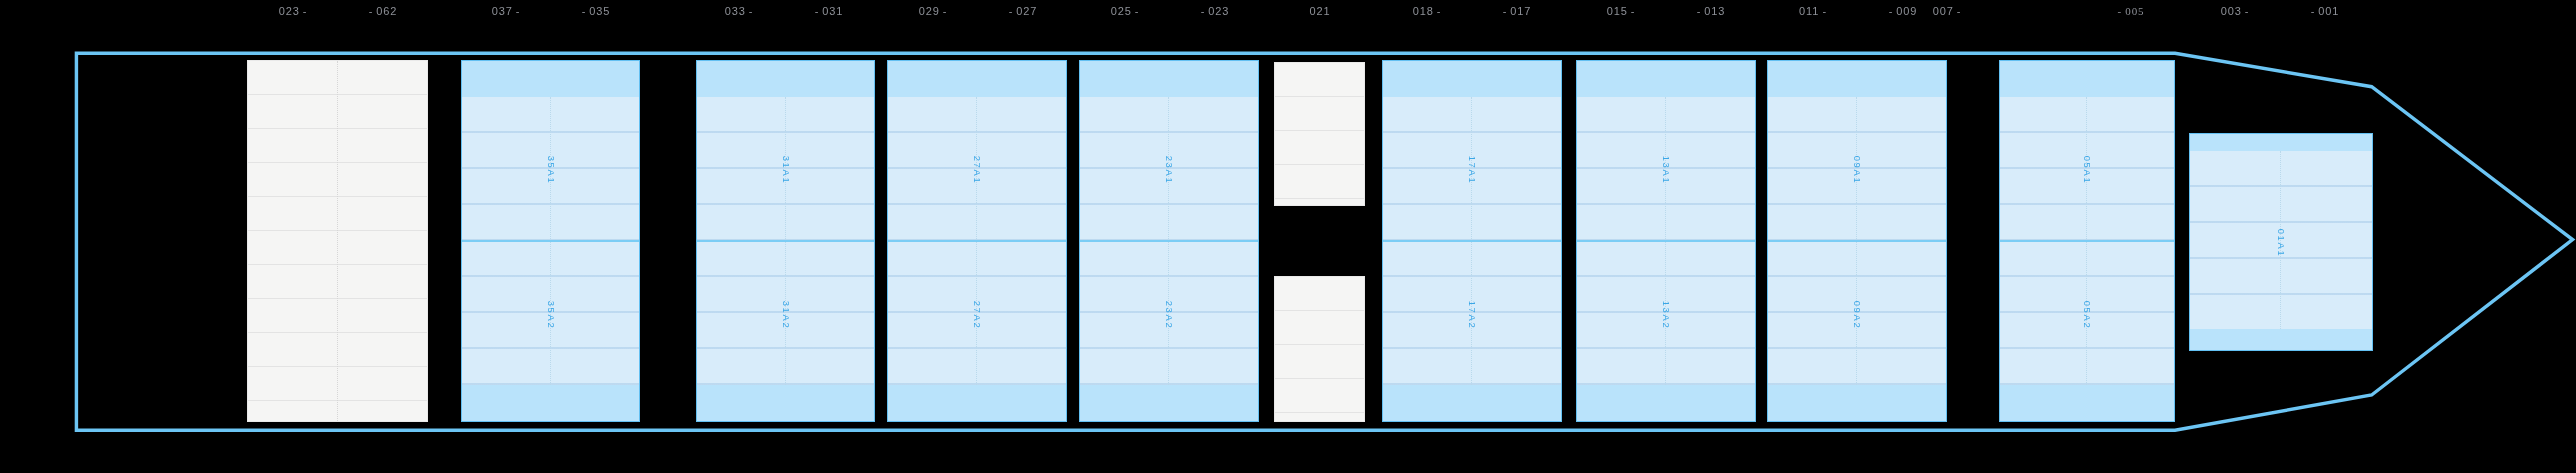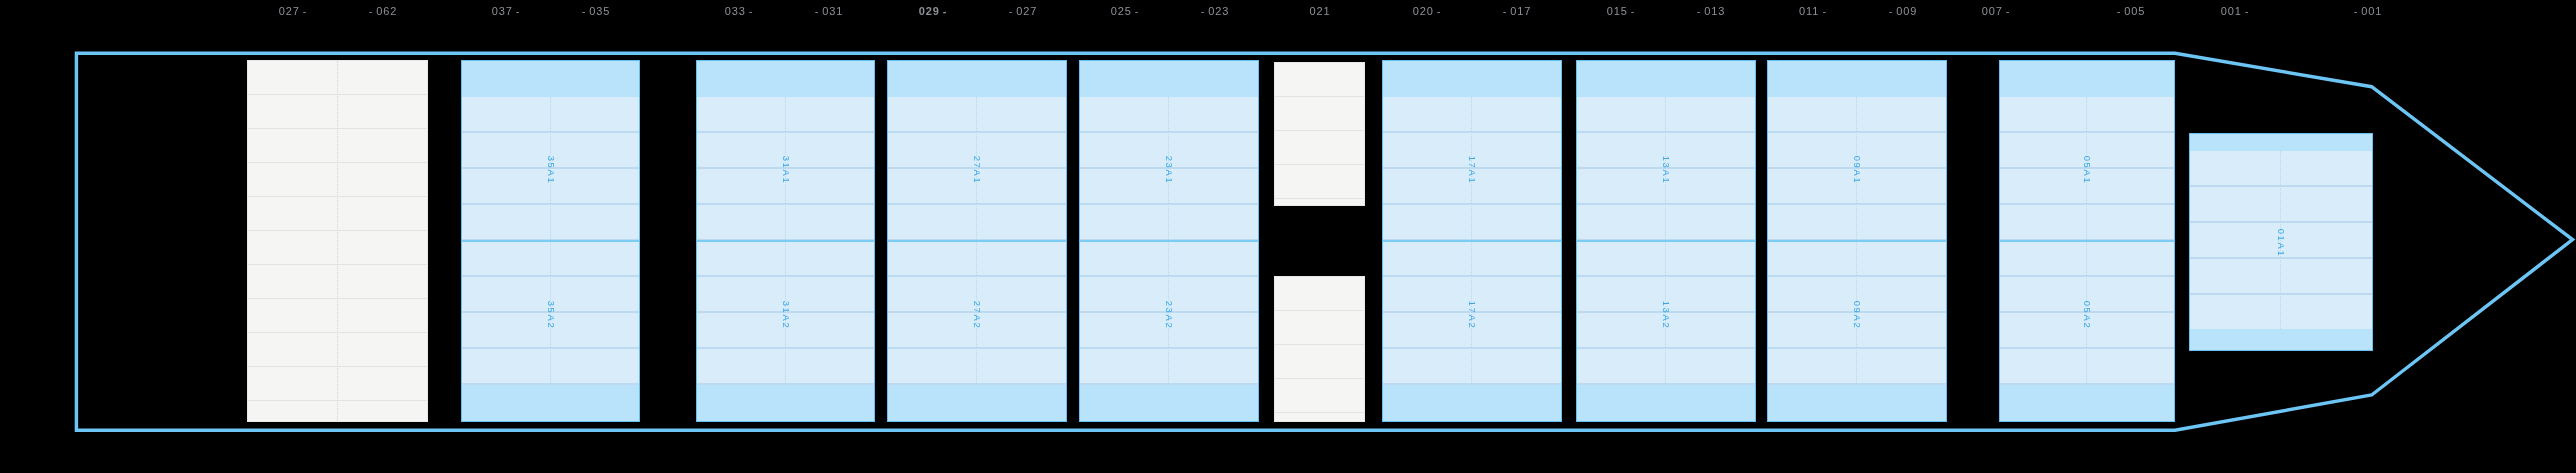--- a/index.html
+++ b/index.html
@@ -28,41 +28,41 @@
 </head>
 <body>
 
 <div id="stage">
 
   <svg id="hull-svg" width="2576" height="474" viewBox="0 0 3000 552">
     <path fill="none" stroke="#6cc5f4" stroke-width="4" stroke-linejoin="miter" d="M89,62 L2533,62 L2762,101 L2996,279 L2762,460 L2533,501 L89,501 Z"></path>
   </svg>
 
   <div id="header">
-      <span class="hlabel" style="left: 293px;">027 -</span>
+      <span class="hlabel" style="left: 293px;">023 -</span>
       <span class="hlabel" style="left: 383px;">- 062</span>
       <span class="hlabel" style="left: 506px;">037 -</span>
       <span class="hlabel" style="left: 596px;">- 035</span>
       <span class="hlabel" style="left: 739px;">033 -</span>
       <span class="hlabel" style="left: 829px;">- 031</span>
-      <span class="hlabel" style="left: 933px; font-weight: bold;">029 -</span>
+      <span class="hlabel" style="left: 933px;">029 -</span>
       <span class="hlabel" style="left: 1023px;">- 027</span>
       <span class="hlabel" style="left: 1125px;">025 -</span>
       <span class="hlabel" style="left: 1215px;">- 023</span>
       <span class="hlabel" style="left: 1320px;">021</span>
-      <span class="hlabel" style="left: 1427px;">020 -</span>
+      <span class="hlabel" style="left: 1427px;">018 -</span>
       <span class="hlabel" style="left: 1517px;">- 017</span>
       <span class="hlabel" style="left: 1621px;">015 -</span>
       <span class="hlabel" style="left: 1711px; text-align: right;">- 013</span>
       <span class="hlabel" style="left: 1813px; text-align: right;">011 -</span>
       <span class="hlabel" style="left: 1903px;">- 009</span>
-      <span class="hlabel" style="left: 1996px;">007 -</span>
-      <span class="hlabel" style="left: 2131px;">- 005</span>
-      <span class="hlabel" style="left: 2235px;">001 -</span>
-      <span class="hlabel" style="left: 2325px; margin-left: 43px;">- 001</span>
+      <span class="hlabel" style="left: 1947px;">007 -</span>
+      <span class="hlabel" style="left: 2131px; font-family: Liberation Serif, serif;">- 005</span>
+      <span class="hlabel" style="left: 2235px;">003 -</span>
+      <span class="hlabel" style="left: 2325px;">- 001</span>
     </div>
 
   <div id="blocks">
       <div class="grid" style="left: 247px; top: 60px; width: 181px; height: 362px;">
         <div class="gvline"></div>
       </div>
       <div class="bay" style="left: 461px; top: 60px; width: 179px; height: 362px;">
         <div class="band top" style="height: 36px;"></div>
         <div class="rows" style="top: 36px; bottom: 36px;"></div>
         <div class="vline" style="top: 36px; bottom: 36px;"></div>

